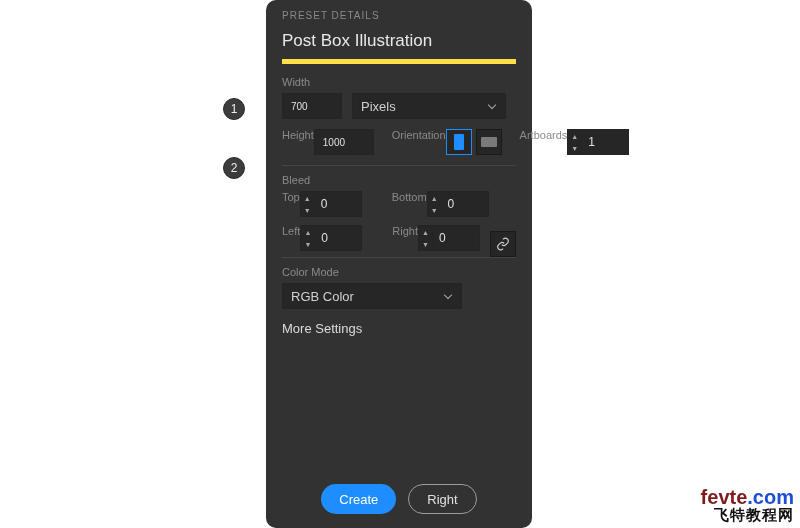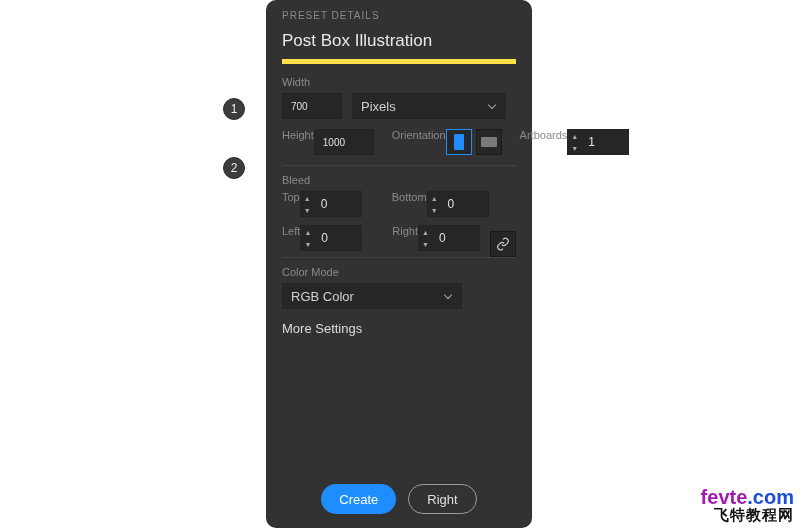--- a/index.html
+++ b/index.html
@@ -194,21 +194,21 @@
   .watermark {
     position: absolute;
     right: 6px; bottom: 6px;
     text-align: right;
     line-height: 1;
   }
   .wm-top {
     font-weight: 700;
     font-size: 20px;
   }
-  .wm-top .r { color: #a21caf; }
+  .wm-top .r { color: #7f1d1d; }
   .wm-top .b { color: #1d4ed8; }
   .wm-bot {
     font-size: 15px;
     font-weight: 700;
     color: #111;
     letter-spacing: 1px;
   }
 </style>
 </head>
 <body>

